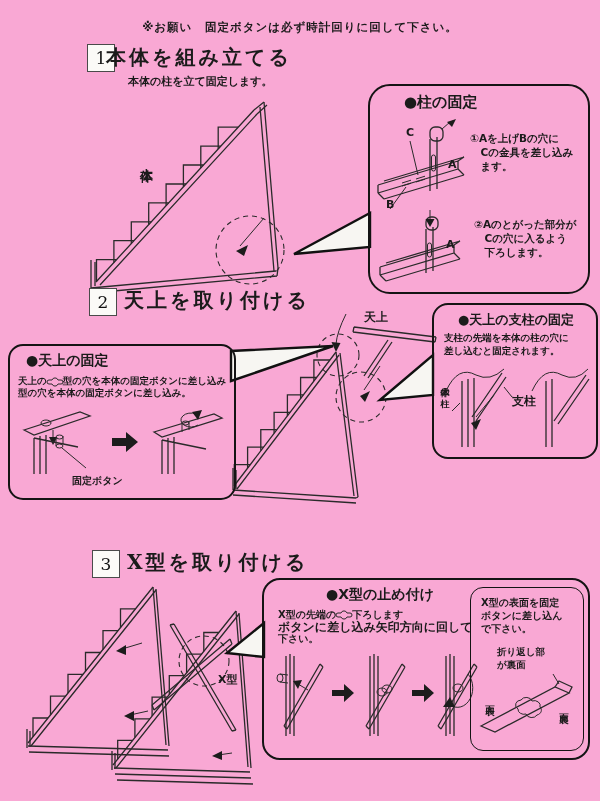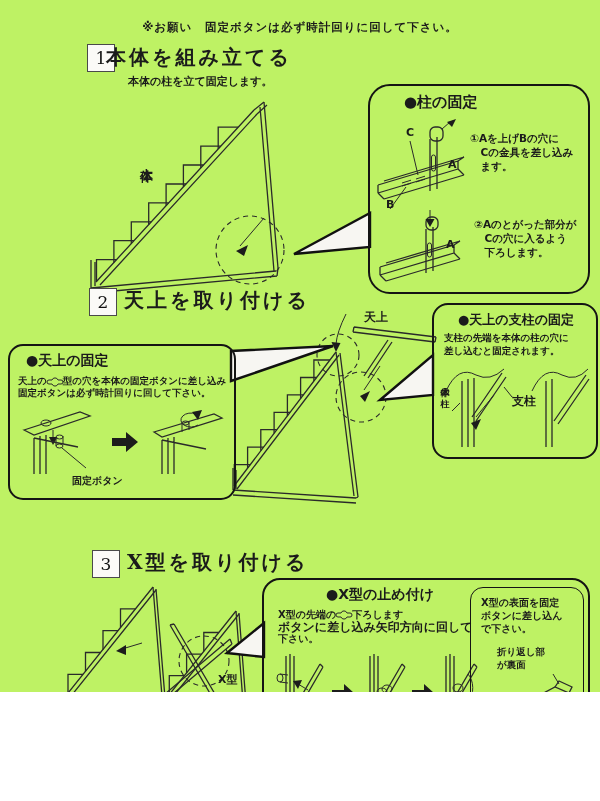--- a/index.html
+++ b/index.html
@@ -1,17 +1,17 @@
 <!DOCTYPE html>
 <html><head>
 <meta charset="utf-8">
 <style>
   html,body{margin:0;padding:0;}
   .page{
-    position:relative;width:600px;height:692px;background:#bef264;
+    position:relative;width:600px;height:801px;background:#f9a8d4;
     font-family:"DejaVu Sans",sans-serif;color:#1b1b1b;overflow:hidden;
   }
   .abs{position:absolute;}
   .notice{left:0;right:0;top:20px;text-align:center;font-size:11.5px;font-weight:bold;letter-spacing:1px;}
   .step-num{
     width:26px;height:26px;border:1.6px solid #4a4a4a;background:#fbfaf7;
     display:flex;align-items:center;justify-content:center;
     font-family:"DejaVu Serif",serif;font-size:17px;color:#111;
   }
   .step-title{font-family:"DejaVu Serif",serif;font-weight:bold;font-size:20px;letter-spacing:3px;white-space:nowrap;}
@@ -141,21 +141,21 @@
 
   <div class="callout" style="left:8px;top:344px;width:224px;height:152px;border-radius:15px;">
     <div class="abs c-title" style="left:16px;top:6px;font-size:14px;">●天上の固定</div>
     <div class="abs lblline" style="left:8px;top:29px;font-size:9.5px;">
       <span>天上の</span>
       <svg width="16" height="10" viewBox="0 0 16 10">
           <path class="lnthin" d="M2,3 h3 a3.2,3.2 0 0 1 6,0 h3 a1.6,1.6 0 0 1 0,4 h-3 a3.2,3.2 0 0 1 -6,0 h-3 a1.6,1.6 0 0 1 0,-4 z"></path>
         </svg>
       <span>型の穴を本体の固定ボタンに差し込み</span>
     </div>
-    <div class="abs btxt" style="left:8px;top:41px;font-size:9.5px;">固定ボタンは必ず時計回りに回して下さい。</div>
+    <div class="abs btxt" style="left:8px;top:41px;font-size:9.5px;">型の穴を本体の固定ボタンに差し込み。</div>
     <svg class="abs" style="left:6px;top:56px;" width="212" height="74" viewBox="0 0 212 74">
       <path class="ln" d="M8,28 L64,10 L74,14 L18,33 Z"></path>
       <ellipse class="lnthin" cx="30" cy="21" rx="5" ry="3"></ellipse>
       <path class="lnthin" d="M37,28 V38"></path>
       <polygon class="fill" points="37,43 33,35 41.5,35"></polygon>
       <path class="ln" d="M18,36 V72 M24,34 V72 M30,33 V72 M18,36 L62,45"></path>
       <path class="lnthin" d="M40,36 v8 M47,34 v8"></path>
       <ellipse class="lnthin" cx="43.5" cy="35" rx="3.5" ry="2"></ellipse>
       <ellipse class="lnthin" cx="43.5" cy="44" rx="3.5" ry="2"></ellipse>
       <path class="lnthin" d="M70,66 L46,46"></path>

